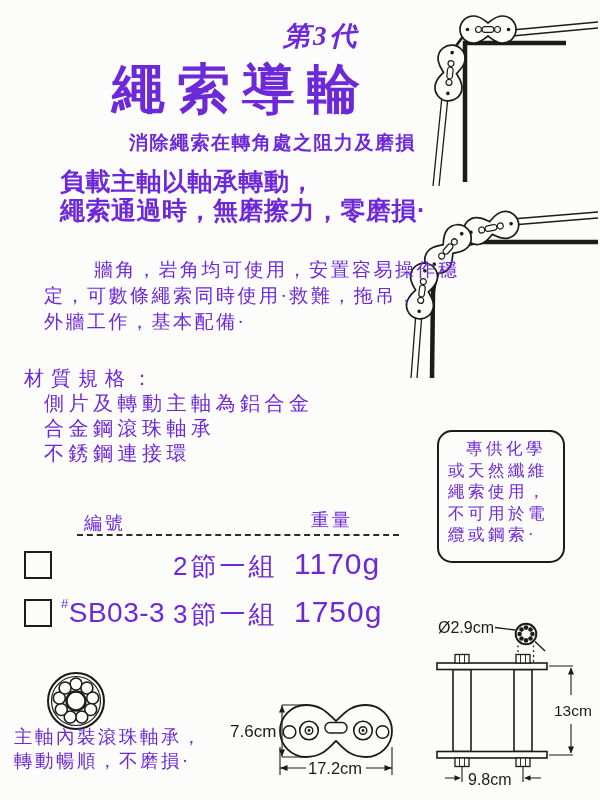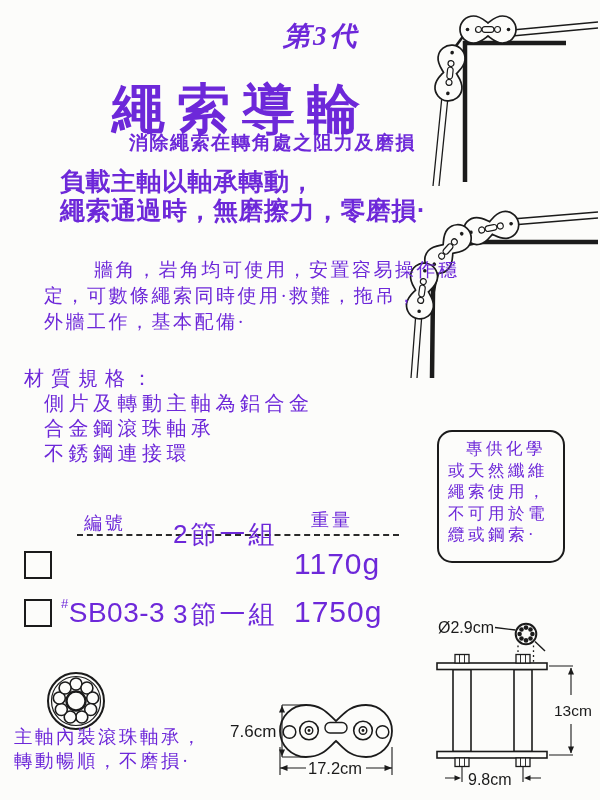--- a/index.html
+++ b/index.html
@@ -7,21 +7,21 @@
   #page{
     position:relative; width:600px; height:800px; margin:0 auto;
     background:#fcfcfa; color:#6d28d9; overflow:hidden;
     font-family:"Liberation Sans", sans-serif;
   }
   .abs{position:absolute;}
   .kai{font-family:"Liberation Serif", serif;}
   .gothic{font-family:"Liberation Sans", sans-serif;}
 
   .gen-label{left:283px; top:18px; font:italic 600 27px "Liberation Serif", serif; letter-spacing:3px;}
-  .page-title{left:112px; top:54px; font-size:53px; font-weight:900; letter-spacing:12px; white-space:nowrap;margin-top:20px;}
+  .page-title{left:112px; top:54px; font-size:53px; font-weight:900; letter-spacing:12px; white-space:nowrap;}
   .subtitle{left:129px; top:130px; font-size:19px; font-weight:700; letter-spacing:1.5px;}
 
   .intro{left:60px; top:167px; font-size:25px; font-weight:600; line-height:29px; letter-spacing:0.5px;}
 
   .usage{left:44px; top:257px; font-size:19px; line-height:26px; letter-spacing:2.5px;}
   .usage .indent{padding-left:50px;}
 
   .materials{left:24px; top:366px; font-size:20px; line-height:25px;}
   .materials .mat-heading{letter-spacing:7px;}
   .materials .mat-item{margin-left:20px; letter-spacing:4.5px;}
@@ -114,21 +114,21 @@
     <div>繩索使用，</div>
     <div>不可用於電</div>
     <div>纜或鋼索·</div>
   </div>
 
   <div class="abs col-header kai" style="left:84px; top:511px">編號</div>
   <div class="abs col-header kai" style="left:311px; top:508px">重量</div>
   <div class="abs table-rule"></div>
 
   <div class="abs checkbox" style="left:24px; top:551px"></div>
-  <div class="abs set-label gothic" style="left:173px; top:517px">2節一組</div>
+  <div class="abs set-label gothic" style="left:173px; top:549px">2節一組</div>
   <div class="abs weight gothic" style="left:294px; top:547px">1170g</div>
 
   <div class="abs checkbox" style="left:24px; top:599px"></div>
   <div class="abs code gothic" style="left:61px; top:596px"><sup>#</sup><span>SB03-3</span></div>
   <div class="abs set-label gothic" style="left:173px; top:597px">3節一組</div>
   <div class="abs weight gothic" style="left:294px; top:595px">1750g</div>
 
   <svg class="abs" style="left:46px; top:671px" width="60" height="60" viewBox="0 0 60 60">
     <circle class="ink" cx="30" cy="30" r="28" fill="none" stroke-width="2"></circle>
     <circle class="ink" cx="30" cy="30" r="24.5" fill="none" stroke-width="1.2"></circle>

